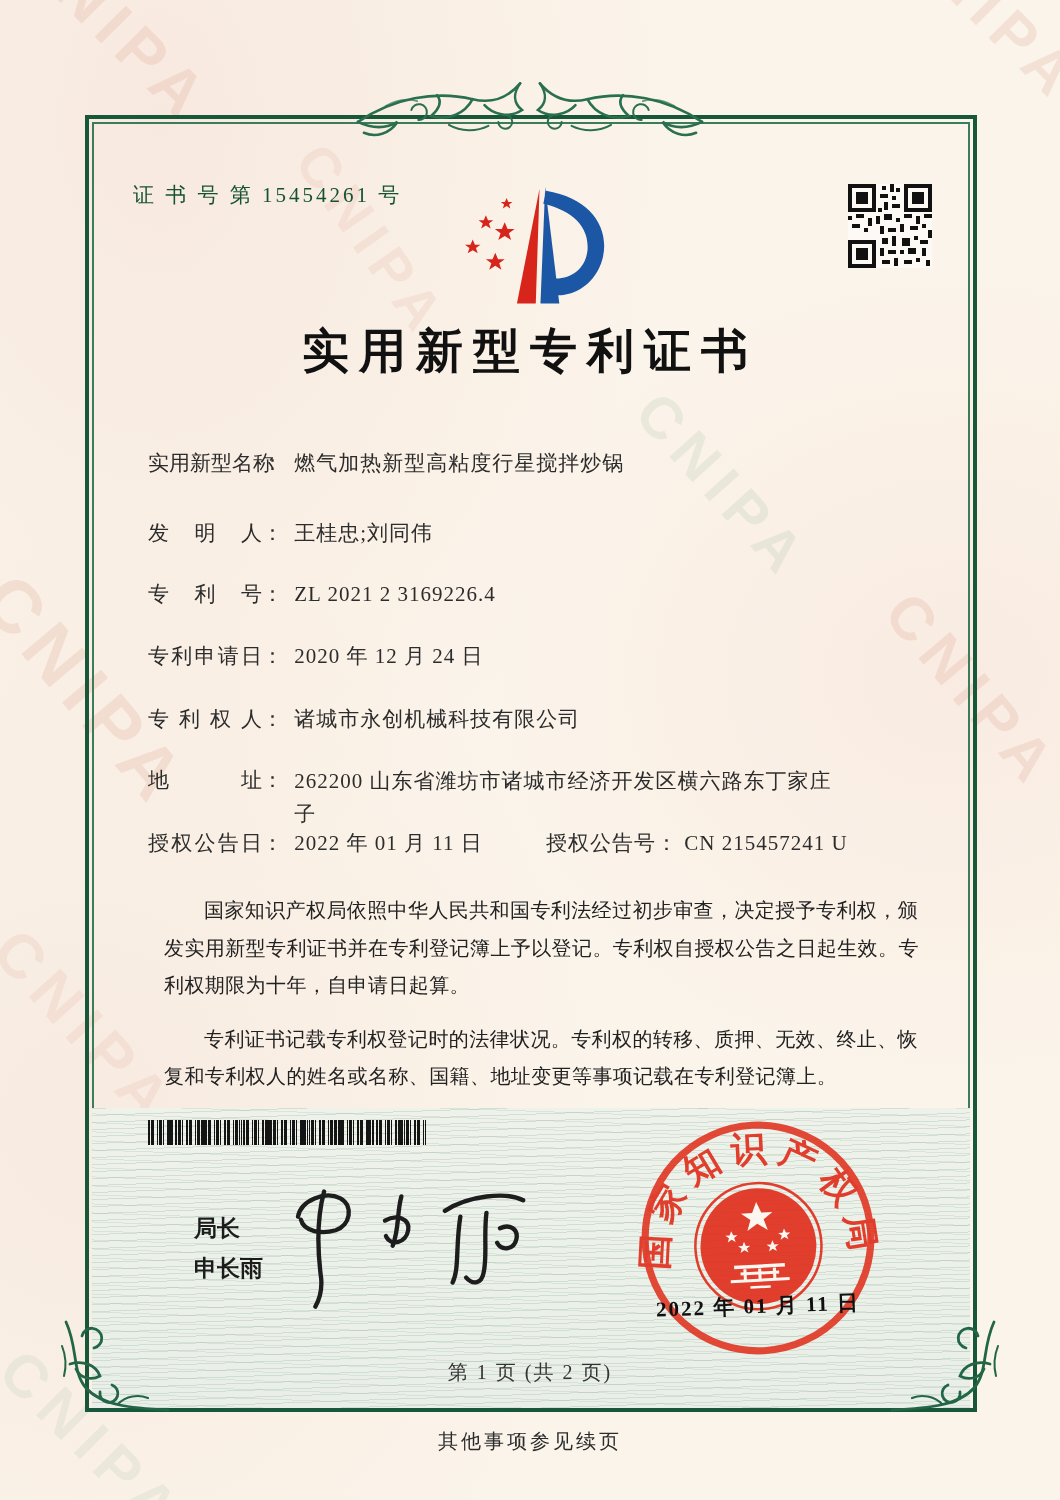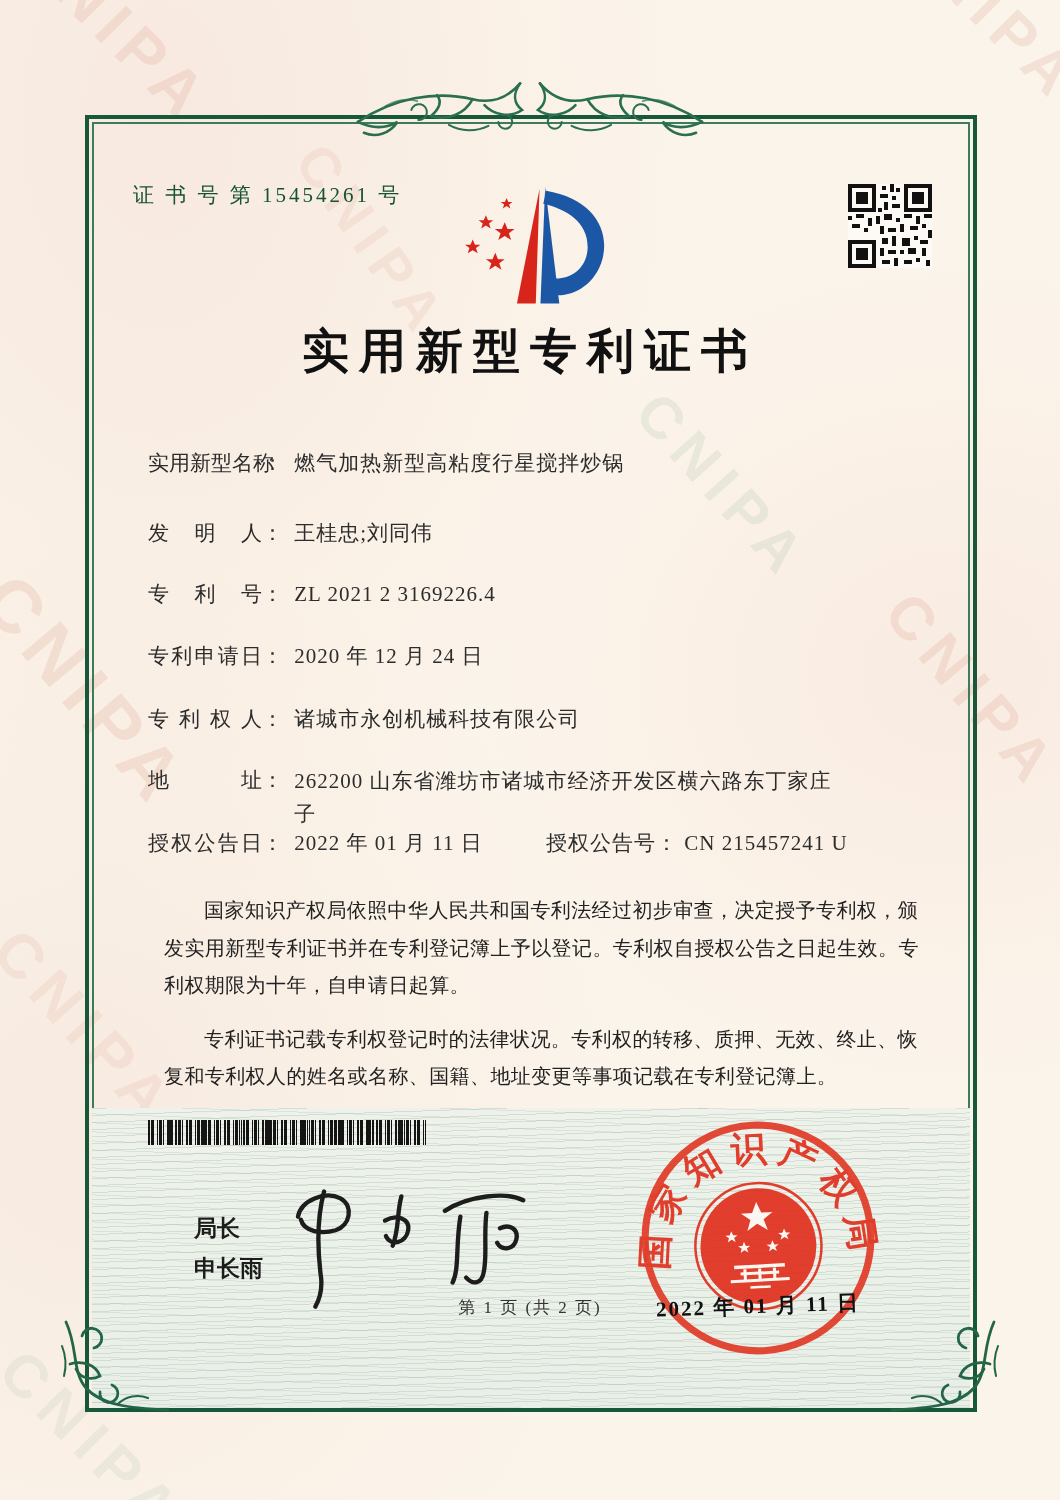--- a/index.html
+++ b/index.html
@@ -68,22 +68,22 @@
             font-family:"Liberation Sans","DejaVu Sans",sans-serif;
             font-weight:bold;font-size:23px;color:#1c1c1c;line-height:40px;margin-left:44px;}
   .signature{position:absolute;left:268px;top:1162px;width:290px;height:150px;z-index:3;}
 
   .seal{position:absolute;left:636px;top:1116px;width:244px;height:244px;z-index:3;
         opacity:.93;mix-blend-mode:multiply;transform:rotate(-3deg);}
   .seal-date{position:absolute;left:652px;top:1292px;width:212px;z-index:4;
              text-align:center;font-size:21px;letter-spacing:2px;color:#101010;
              transform:rotate(-2deg);font-weight:bold;}
 
-  .page-number{position:absolute;left:0;top:1296px;width:100%;text-align:center;
-               font-size:17px;letter-spacing:2px;color:#333;z-index:2;}
+  .page-number{position:absolute;left:0;top:1359px;width:100%;text-align:center;
+               font-size:20px;letter-spacing:2px;color:#333;z-index:2;}
   .continuation{position:absolute;left:0;top:1428px;width:100%;text-align:center;
                 font-size:20px;letter-spacing:3px;color:#2b2b2b;z-index:2;}
 
   .ornament-top{position:absolute;left:352px;top:70px;width:356px;height:92px;z-index:2;}
   .flourish{position:absolute;width:118px;height:118px;z-index:2;}
   .flourish.bl{left:56px;top:1318px;}
   .flourish.br{left:886px;top:1318px;transform:scaleX(-1);}
 </style>
 </head>
 <body>
@@ -304,15 +304,16 @@
         <rect x="91" y="160" width="58" height="3"></rect>
         <rect x="104" y="150" width="3" height="11"></rect>
         <rect x="118.5" y="150" width="3" height="11"></rect>
         <rect x="133" y="150" width="3" height="11"></rect>
         <rect x="110" y="167" width="20" height="2.5"></rect>
       </g>
     </svg>
     <div class="seal-date">2022 年 01 月 11 日</div>
 
     <div class="page-number">第 1 页 (共 2 页)</div>
+    <div class="continuation">其他事项参见续页</div>
 
   </div>
 </div>
 
 </body></html>

